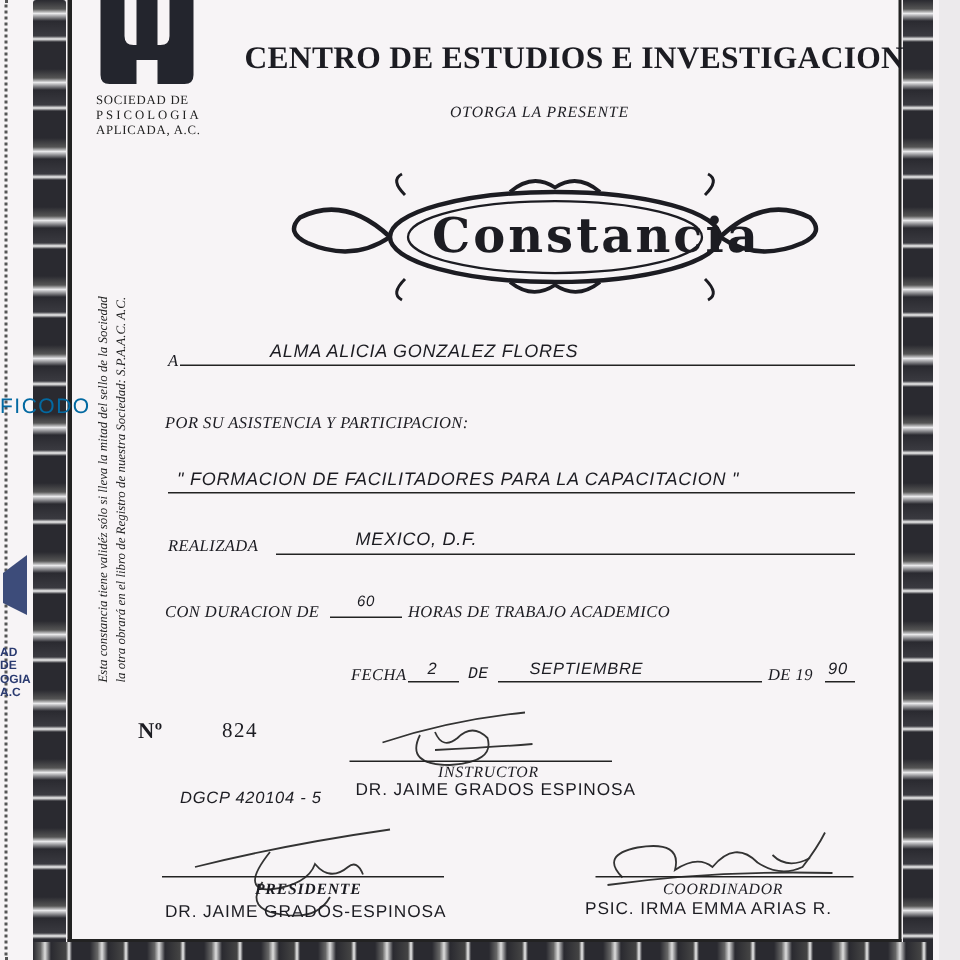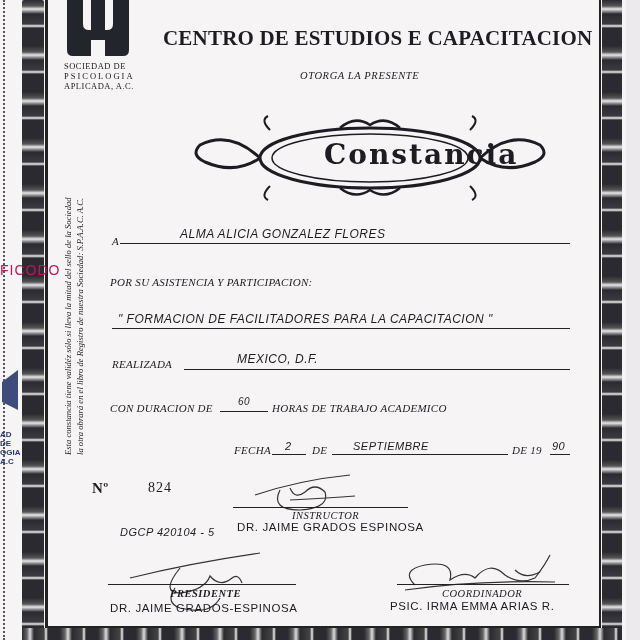--- a/index.html
+++ b/index.html
@@ -10,31 +10,31 @@
     border-radius:2px; }
   .border-left-rule { position:absolute; left:45px; top:0; width:3px; height:632px; background:#222; }
   .border-right { position:absolute; left:602px; top:0; width:20px; height:640px;
     background: repeating-linear-gradient(to bottom, #2a2a30 0px, #555 6px, #e8e8ea 9px, #2a2a30 14px, #3a3a40 24px, #f2f2f2 26px, #2a2a30 28px, #2a2a30 46px); }
   .border-right-rule { position:absolute; left:599px; top:0; width:2px; height:632px; background:#222; }
   .border-bottom { position:absolute; left:22px; top:628px; width:600px; height:12px;
     background: repeating-linear-gradient(to right, #2a2a30 0px, #666 5px, #ddd 8px, #2a2a30 12px, #444 22px, #eee 24px, #2a2a30 26px, #2a2a30 38px); }
   .border-bottom-rule { position:absolute; left:45px; top:626px; width:556px; height:2px; background:#222; }
   .right-edge { position:absolute; left:626px; top:0; width:14px; height:640px; background:#eceaec; }
 
-  .stamp-text { position:absolute; left:0; top:262px; font-family:"Liberation Sans", sans-serif; font-size:14px; color:#be185d; letter-spacing:1px; }
+  .stamp-text { position:absolute; left:0; top:262px; font-family:"Liberation Sans", sans-serif; font-size:14px; color:#0369a1; letter-spacing:1px; }
   .stamp-blue { position:absolute; left:0; top:370px; width:20px; height:100px; }
   .stamp-blue .b1 { position:absolute; left:2px; top:0; width:16px; height:40px; background:#3d4c7a; clip-path:polygon(0 30%,100% 0,100% 100%,0 80%); }
   .stamp-blue .t { position:absolute; left:0; top:60px; font-family:"Liberation Sans", sans-serif; font-size:8px; color:#2a3a70; font-weight:bold; line-height:9px; }
 
   .logo { position:absolute; left:65px; top:0; width:66px; height:56px; }
   .logo-caption { position:absolute; left:64px; top:61px; font-family:"Liberation Serif", serif; font-size:8.5px; line-height:10px; letter-spacing:0.5px; color:#222; }
   .title { position:absolute; left:163px; top:26px; font-size:21px; font-weight:bold; letter-spacing:0.2px; }
   .subtitle { position:absolute; left:300px; top:70px; font-size:10.5px; font-style:italic; letter-spacing:0.6px; }
   .ornament { position:absolute; left:190px; top:110px; width:360px; height:95px; }
-  .constancia { position:absolute; left:288px; top:138px; font-size:28px; font-weight:bold; font-family:"DejaVu Serif", serif; letter-spacing:2px;margin-left:36px; }
+  .constancia { position:absolute; left:288px; top:138px; font-size:32px; font-weight:bold; font-family:"DejaVu Serif", serif; letter-spacing:2px; }
 
   .side-note { position:absolute; left:62px; top:455px; transform-origin:left top; transform:rotate(-90deg); width:320px; font-size:8.6px; font-style:italic; line-height:12px; color:#222; }
 
   .label { position:absolute; font-style:italic; font-size:11px; letter-spacing:0.3px; }
   .value { position:absolute; font-family:"Liberation Sans", sans-serif; font-size:12px; letter-spacing:0.5px;font-style:italic; }
   .line { position:absolute; height:1px; background:#222; }
 
   .sig-line { position:absolute; height:1px; background:#222; }
   .role { position:absolute; font-style:italic; font-size:10.5px; letter-spacing:0.5px; }
   .name { position:absolute; font-family:"Liberation Sans", sans-serif; font-size:11.5px; letter-spacing:0.6px; }
@@ -64,21 +64,21 @@
 
 <svg class="logo" viewBox="0 0 66 56">
   <path d="M2 0 H18 V24 Q18 30 24 30 H26 V0 H40 V30 H42 Q48 30 48 24 V0 H64 V50 Q64 56 58 56 H40 V40 H26 V56 H8 Q2 56 2 50 Z" fill="#23252d"></path>
 </svg>
 <div class="logo-caption">
   <div>SOCIEDAD  DE</div>
   <div style="letter-spacing:2px">PSICOLOGIA</div>
   <div>APLICADA, A.C.</div>
 </div>
 
-<div class="title">CENTRO DE ESTUDIOS E CAPACITACION</div>
+<div class="title">CENTRO DE ESTUDIOS E INVESTIGACION</div>
 <div class="subtitle">OTORGA LA PRESENTE</div>
 
 <svg class="ornament" viewBox="0 0 360 95" fill="none" stroke="#1c1c22" stroke-width="3">
   <ellipse cx="180" cy="48" rx="110" ry="30"></ellipse>
   <ellipse cx="180" cy="48" rx="98" ry="24" stroke-width="1.5"></ellipse>
   <path d="M70 48 Q40 20 10 35 Q0 45 15 52 Q45 65 70 48"></path>
   <path d="M290 48 Q320 20 350 35 Q360 45 345 52 Q315 65 290 48"></path>
   <path d="M150 18 Q165 5 180 15 Q195 5 210 18" stroke-width="2.5"></path>
   <path d="M150 78 Q165 90 180 80 Q195 90 210 78" stroke-width="2.5"></path>
   <path d="M80 20 Q70 10 78 6" stroke-width="2"></path>
@@ -107,21 +107,21 @@
 <div class="value" style="left:237px;top:352px;">MEXICO, D.F.</div>
 
 <div class="label" style="left:110px;top:402px;">CON DURACION DE</div>
 <div class="line" style="left:220px;top:411px;width:48px;"></div>
 <div class="value" style="left:238px;top:396px;font-size:10px;text-align:center;">60</div>
 <div class="label" style="left:272px;top:402px;">HORAS DE TRABAJO ACADEMICO</div>
 
 <div class="label" style="left:234px;top:444px;">FECHA</div>
 <div class="line" style="left:272px;top:454px;width:34px;"></div>
 <div class="value" style="left:285px;top:440px;font-size:11px;">2</div>
-<div class="label" style="left:312px;top:444px;">DE</div>
+<div class="label" style="left:312px;top:444px;font-family:Liberation Mono, monospace;">DE</div>
 <div class="line" style="left:332px;top:454px;width:176px;"></div>
 <div class="value" style="left:353px;top:440px;font-size:11px;">SEPTIEMBRE</div>
 <div class="label" style="left:512px;top:444px;">DE 19</div>
 <div class="line" style="left:550px;top:454px;width:20px;"></div>
 <div class="value" style="left:552px;top:440px;font-size:11px;">90</div>
 
 <div class="label" style="left:92px;top:480px;font-style:normal;font-weight:bold;font-size:15px;">Nº</div>
 <div class="label" style="left:148px;top:480px;font-style:normal;font-size:14px;letter-spacing:1px;">824</div>
 <div class="value" style="left:73px;top:526px;font-size:11px;padding-left:47px;">DGCP 420104  - 5</div>
 

